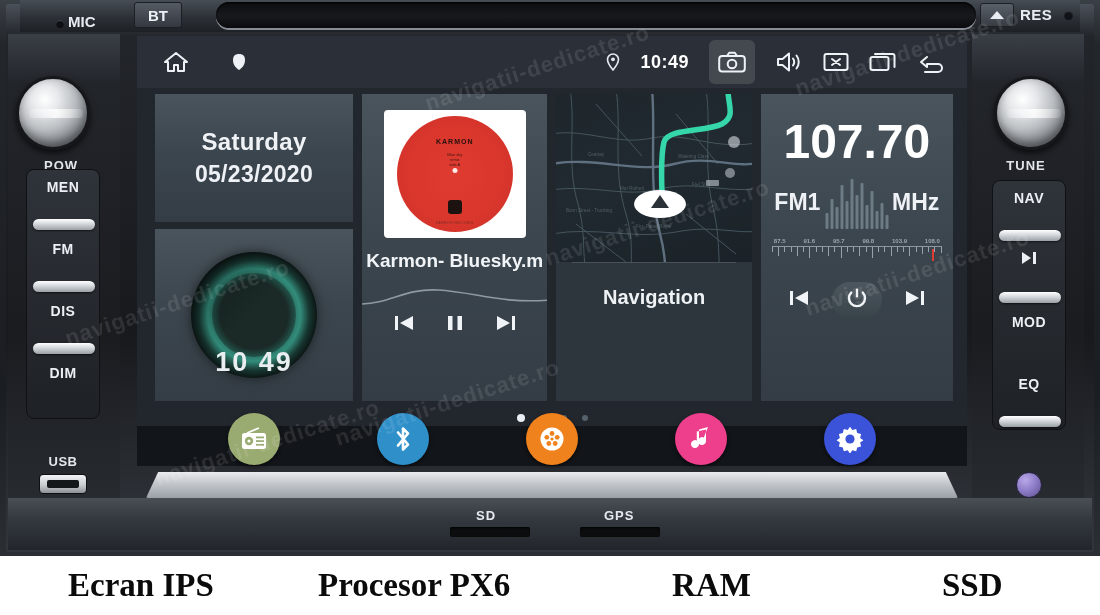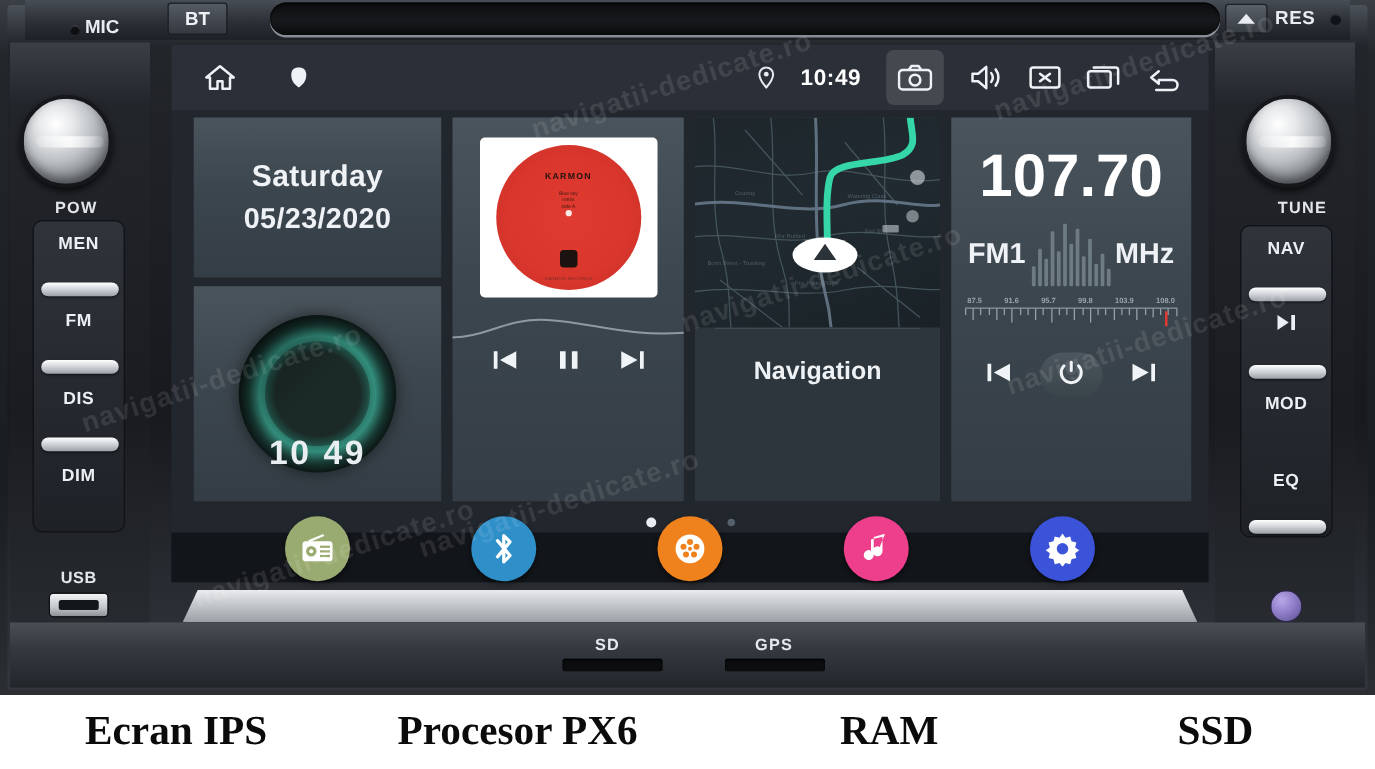--- a/index.html
+++ b/index.html
@@ -357,21 +357,21 @@
       <div class="res-dot"></div>
     </div>
     <div class="mic-dot"></div>
     <div class="mic-label">MIC</div>
     <div class="bt-btn">BT</div>
 
     <div class="side-panel side-left">
       <div class="knob" style="left:8px; top:42px;"></div>
       <div class="knob-label" style="left:3px; top:124px;">POW</div>
 
-      <div class="btn-stack" style="left:18px; top:142px;">
+      <div class="btn-stack" style="left:18px; top:135px;">
         <div class="bzbtn">
           <span class="cap">MEN</span>
           <span class="bar"></span>
         </div>
         <div class="bzbtn">
           <span class="cap">FM</span>
           <span class="bar"></span>
         </div>
         <div class="bzbtn">
           <span class="cap">DIS</span>
@@ -383,21 +383,21 @@
       </div>
 
       <div class="usb-label" style="left:18px; top:420px;">USB</div>
       <div class="usb-port" style="left:31px; top:440px;">
         <div class="slot"></div>
       </div>
     </div>
 
     <div class="side-panel side-right">
       <div class="knob" style="left:22px; top:42px;"></div>
-      <div class="knob-label" style="left:20px; top:124px;">TUNE</div>
+      <div class="knob-label" style="left:4px; top:124px;">TUNE</div>
 
       <div class="btn-stack" style="left:20px; top:146px;">
         <div class="bzbtn">
           <span class="cap">NAV</span>
           <span class="bar"></span>
         </div>
         <div class="bzbtn">
           <span class="cap play-glyph">
               <i class="t"></i>
               <i class="b"></i>
@@ -493,20 +493,21 @@
         <div class="tile t-music">
           <div class="album">
             <div class="vinyl">
               <div class="brand">KARMON</div>
               <div class="lines">Blue sky<br>remix<br>side A</div>
               <div class="hole"></div>
               <div class="badge"></div>
               <div class="foot">KARMON RECORDS</div>
             </div>
           </div>
+          <div class="track">Karmon- Bluesky.m</div>
           <div class="wave-area">
             <svg width="190" height="30" viewBox="0 0 190 30" style="position:absolute;top:0;left:0;">
               <path d="M0 22 C 30 22, 45 6, 78 8 C 115 10, 140 22, 190 18" fill="none" stroke="#8e9aa2" stroke-width="1.6"></path>
             </svg>
             <div class="mctrl">
               <span>
                 <svg width="24" height="22" viewBox="0 0 24 22">
                     <rect x="3" y="4" width="3" height="14" fill="#f0f4f7"></rect>
                     <path d="M21 4 L8 11 L21 18 Z" fill="#f0f4f7"></path>
                   </svg>

